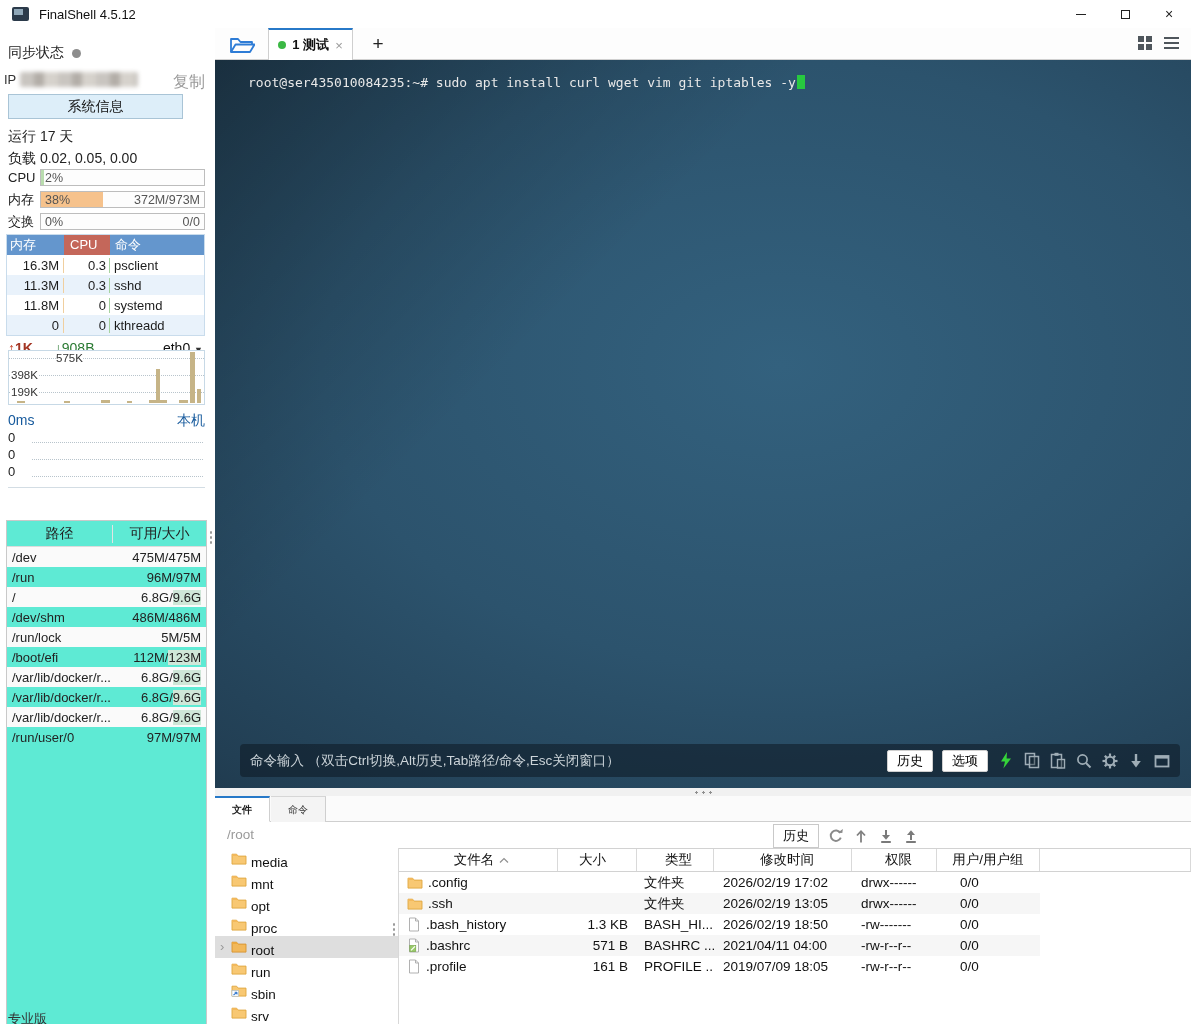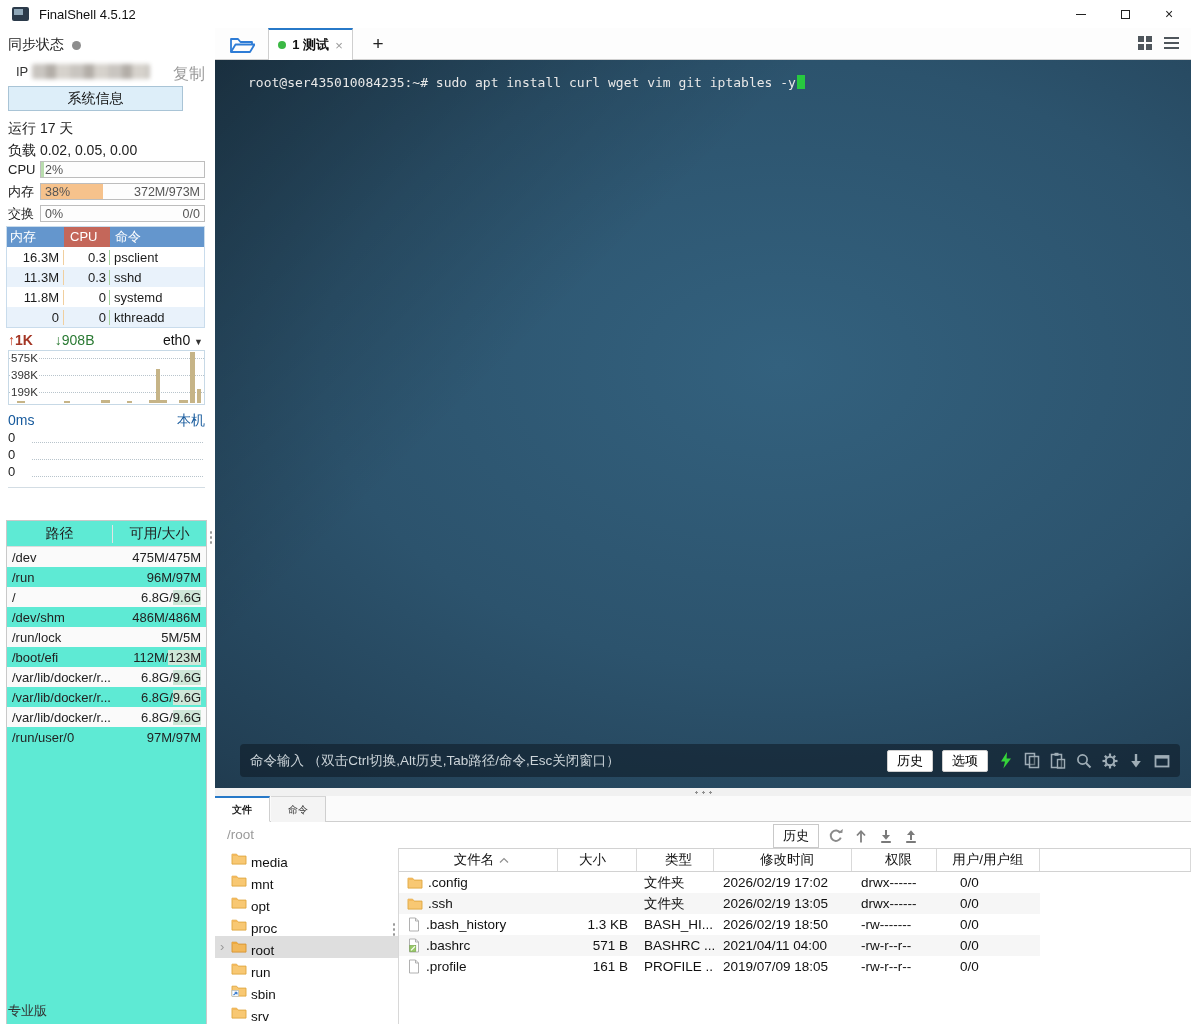--- a/index.html
+++ b/index.html
@@ -13,24 +13,24 @@
   .app-icon::after { content:""; position:absolute; left:2px; top:2px; width:9px; height:6px; background:#8fa7b8; }
   .title-text { margin-left:10px; font-size:13px; color:#111; }
   .win-controls { position:absolute; right:0; top:0; height:28px; display:flex; }
   .win-btn { width:44px; height:28px; display:flex; align-items:center; justify-content:center; color:#222; cursor:default; }
   .glyph-min { width:10px; height:1px; background:#222; display:block; }
   .glyph-max { width:9px; height:9px; border:1px solid #222; display:block; }
   .glyph-close { font-size:14px; line-height:1; }
 
   
   .sidebar { position:absolute; left:0; top:28px; width:215px; height:996px; background:#fff; }
-  .sb-abs { position:absolute; }
+  .sb-abs { position:absolute;margin-top:8px; }
   .sync-row { left:8px; top:8px; display:flex; align-items:center; gap:8px; font-size:14px; }
   .sync-dot { width:9px; height:9px; border-radius:50%; background:#8d8d8d; }
-  .ip-row { left:16px; top:36px; right:10px; height:16px; }
+  .ip-row { left:4px; top:36px; right:10px; height:16px; }
   .ip-label { font-size:13px; color:#333; }
   .ip-blur { position:absolute; left:16px; top:0px; width:118px; height:15px;
     background:repeating-linear-gradient(90deg,#c9c5c0 0 14px,#b3aea8 14px 24px,#d6d2cc 24px 38px); filter:blur(2px); border-radius:2px; }
   .copy-link { position:absolute; right:0; top:0; color:#9a9a9a; font-size:16px; }
   .sysinfo-btn { left:8px; top:58px; width:175px; height:25px; background:#ddeef9; border:1px solid #a9c4d6; display:flex; align-items:center; justify-content:center; font-size:14px; color:#111; }
   .uptime { left:8px; top:92px; font-size:14px; }
   .loadavg { left:8px; top:114px; font-size:14px;text-align:right; }
 
   .meter-row { left:8px; right:10px; height:17px; display:flex; align-items:center; }
   .meter-label { width:32px; font-size:13px; color:#222; }
@@ -329,21 +329,21 @@
 
     <div class="sb-abs net-head">
       <span class="net-up"><span class="arr">↑</span><span>1K</span></span>
       <span class="net-down"><span>↓</span><span>908B</span></span>
       <span class="net-iface"><span>eth0</span> <span class="caret">▼</span></span>
     </div>
     <div class="net-graph">
       <span class="grid-line" style="top:7px;"></span>
       <span class="grid-line" style="top:24px;"></span>
       <span class="grid-line" style="top:41px;"></span>
-      <span class="tick" style="top:2px;">575K</span>
+      <span class="tick" style="top:2px;margin-left:45px;">575K</span>
       <span class="tick" style="top:19px;">398K</span>
       <span class="tick" style="top:36px;">199K</span>
       <span class="bar" style="left:147px;width:4px;height:34px;"></span>
       <span class="bar" style="left:181px;width:5px;height:51px;"></span>
       <span class="bar" style="left:188px;width:4px;height:14px;"></span>
       <span class="bar" style="left:8px;width:8px;height:2px;"></span>
       <span class="bar" style="left:55px;width:6px;height:2px;"></span>
       <span class="bar" style="left:92px;width:9px;height:3px;"></span>
       <span class="bar" style="left:118px;width:5px;height:2px;"></span>
       <span class="bar" style="left:140px;width:18px;height:3px;"></span>

